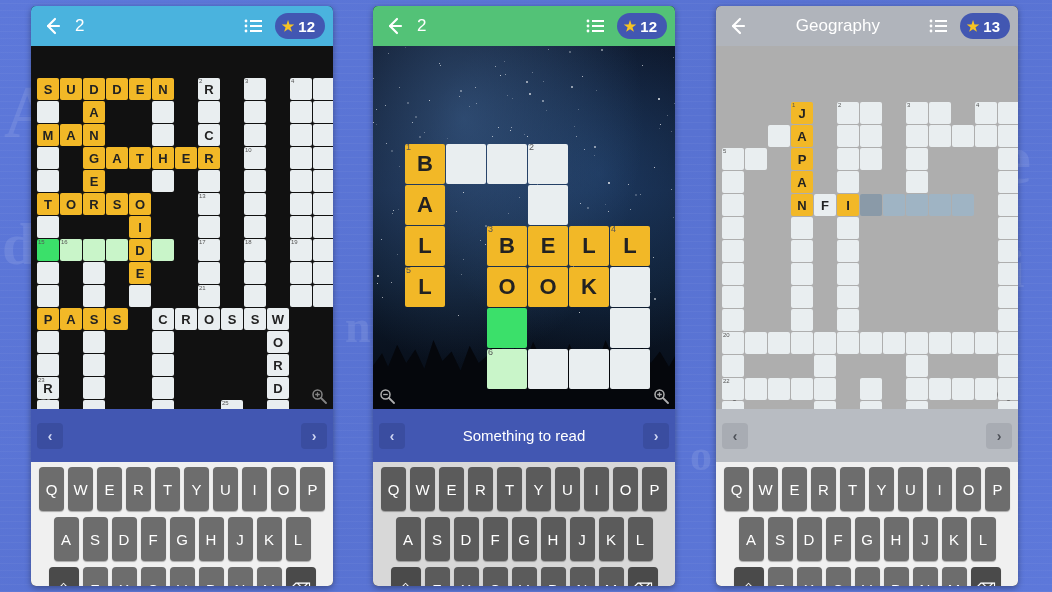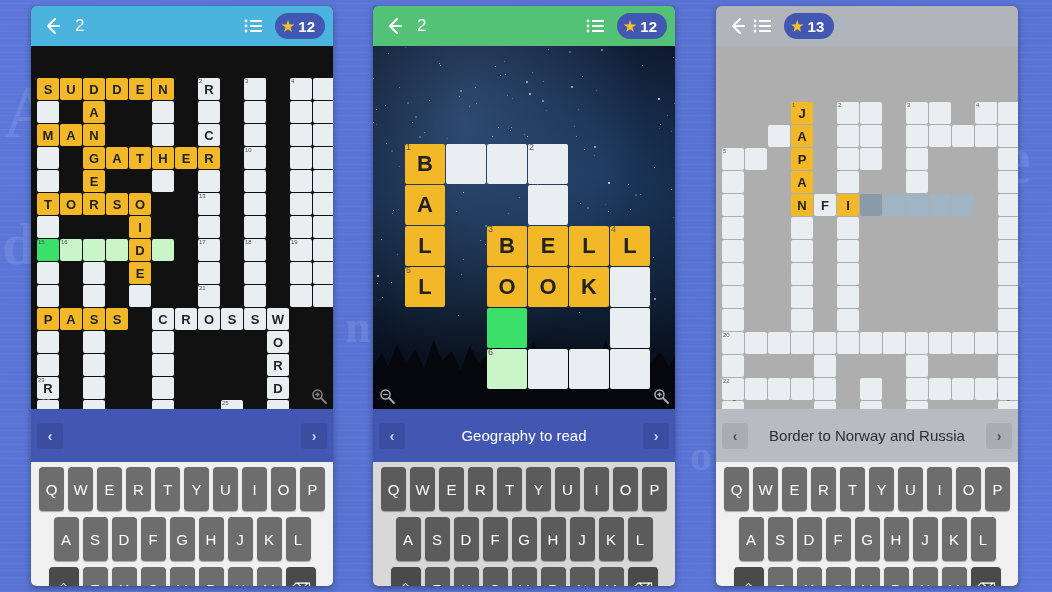--- a/index.html
+++ b/index.html
@@ -684,21 +684,21 @@
       <div class="cell c-lgreen" style="left: 114px; top: 303px; width: 40px; height: 40px;">
         <span class="num" style="font-size: 9px;">6</span>
       </div>
       <div class="cell c-empty" style="left: 155px; top: 303px; width: 40px; height: 40px;"></div>
       <div class="cell c-empty" style="left: 196px; top: 303px; width: 40px; height: 40px;"></div>
       <div class="cell c-empty" style="left: 237px; top: 303px; width: 40px; height: 40px;"></div>
     </div>
 
   <div class="cluebar clue-blue">
     <div class="nav-btn nav-blue">‹</div>
-    <div class="clue-text on-blue">Geography to read</div>
+    <div class="clue-text on-blue">Something to read</div>
     <div class="nav-btn nav-blue">›</div>
   </div>
 
   <div class="kbd kbd-dark" id="kbd2">
       <div class="krow ">
         <div class="key k-dark">Q</div>
         <div class="key k-dark">W</div>
         <div class="key k-dark">E</div>
         <div class="key k-dark">R</div>
         <div class="key k-dark">T</div>
@@ -734,20 +734,21 @@
 </div>
 
 <div class="phone" id="phone3">
   <div class="topbar tb-gray">
     <div class="back-arrow">
       <svg width="26" height="26" viewBox="0 0 26 26">
           <path d="M16 6 L9 13 L16 20" fill="none" stroke="#fff" stroke-width="2.2" stroke-linecap="round" stroke-linejoin="round"></path>
           <path d="M9 13 H20" stroke="#fff" stroke-width="2.2" stroke-linecap="round"></path>
         </svg>
     </div>
+    <div class="tb-title centered">Geography</div>
     <div class="list-icon">
       <svg width="24" height="24" viewBox="0 0 24 24">
         <circle cx="5" cy="7" r="1.4" fill="#fff"></circle>
           <rect x="9" y="6" width="12" height="2" fill="#fff"></rect>
         <circle cx="5" cy="12" r="1.4" fill="#fff"></circle>
           <rect x="9" y="11" width="12" height="2" fill="#fff"></rect>
         <circle cx="5" cy="17" r="1.4" fill="#fff"></circle>
           <rect x="9" y="16" width="12" height="2" fill="#fff"></rect>
       </svg>
     </div>
@@ -887,21 +888,20 @@
       <div class="cell c-empty" style="left: 282px; top: 332px; width: 22px; height: 22px;"></div>
       <div class="cell c-empty" style="left: 6px; top: 355px; width: 22px; height: 22px;"></div>
       <div class="cell c-empty" style="left: 98px; top: 355px; width: 22px; height: 22px;"></div>
       <div class="cell c-empty" style="left: 144px; top: 355px; width: 22px; height: 22px;"></div>
       <div class="cell c-empty" style="left: 190px; top: 355px; width: 22px; height: 22px;"></div>
       <div class="cell c-empty" style="left: 282px; top: 355px; width: 22px; height: 22px;"></div>
     </div>
 
   <div class="cluebar clue-gray">
     <div class="nav-btn nav-gray">‹</div>
-    <div class="clue-text on-gray">Border to Norway and Russia</div>
     <div class="nav-btn nav-gray">›</div>
   </div>
 
   <div class="kbd" id="kbd3">
       <div class="krow ">
         <div class="key k-light">Q</div>
         <div class="key k-light">W</div>
         <div class="key k-light">E</div>
         <div class="key k-light">R</div>
         <div class="key k-light">T</div>

